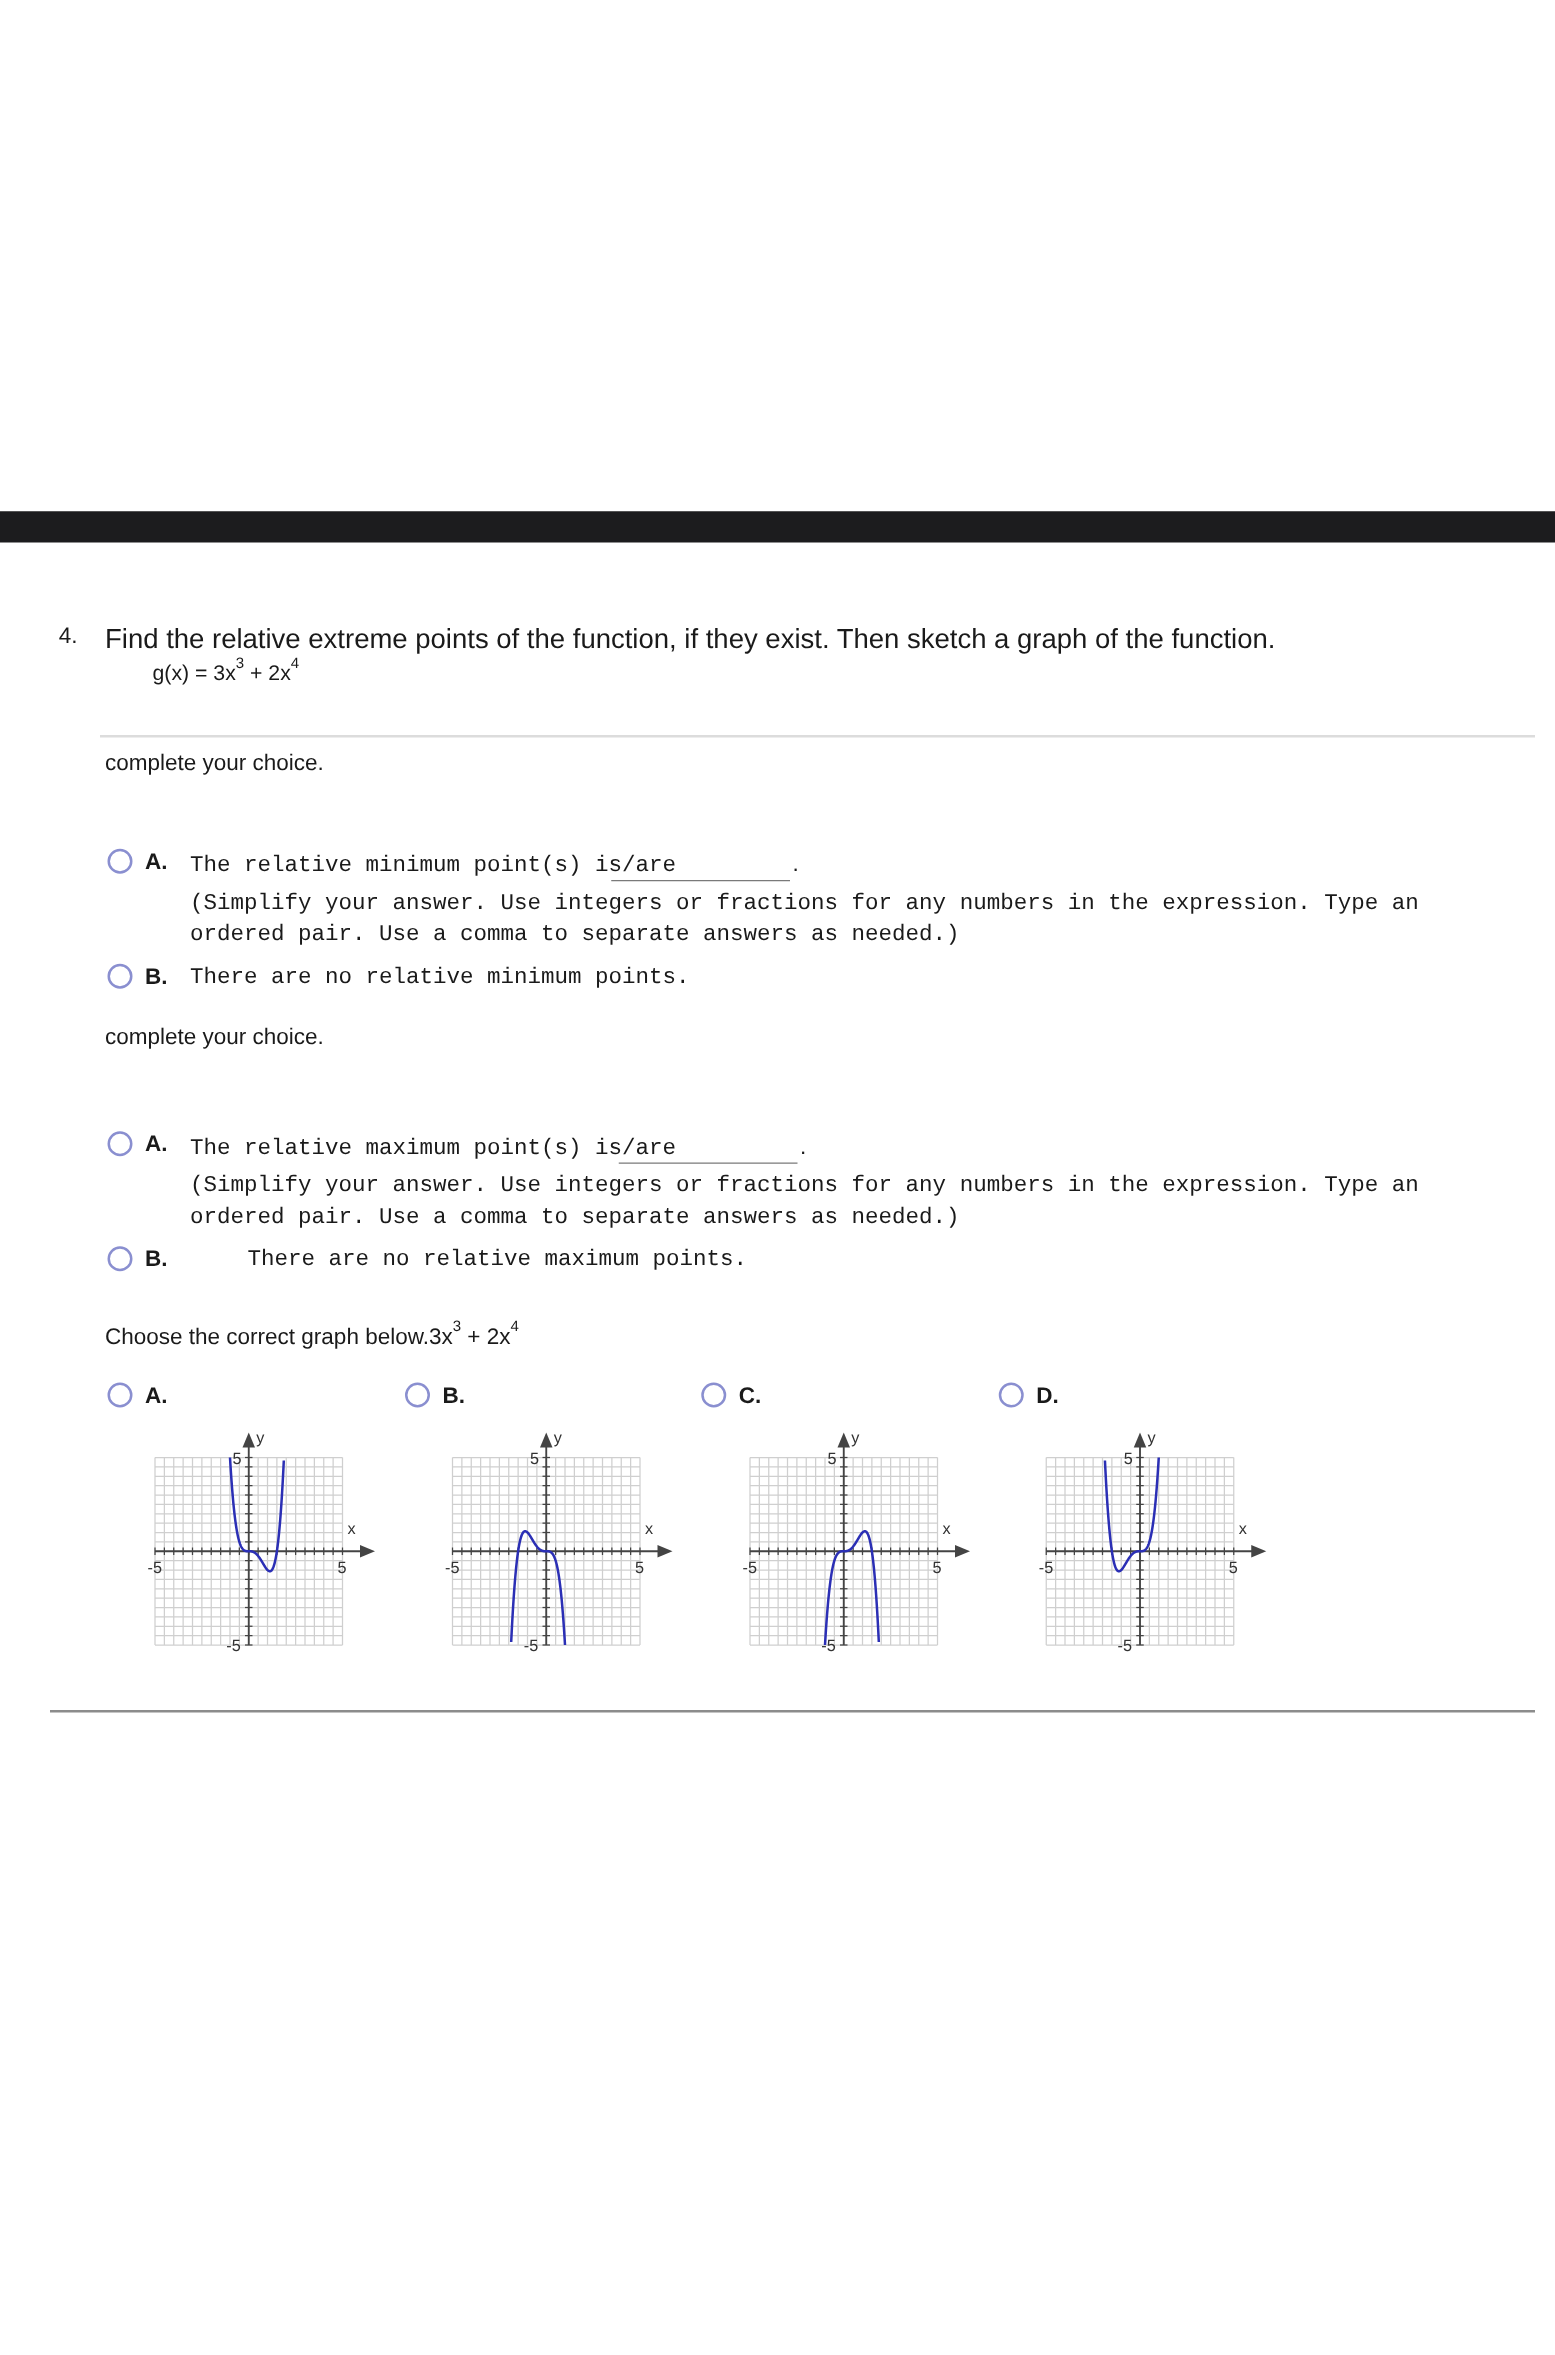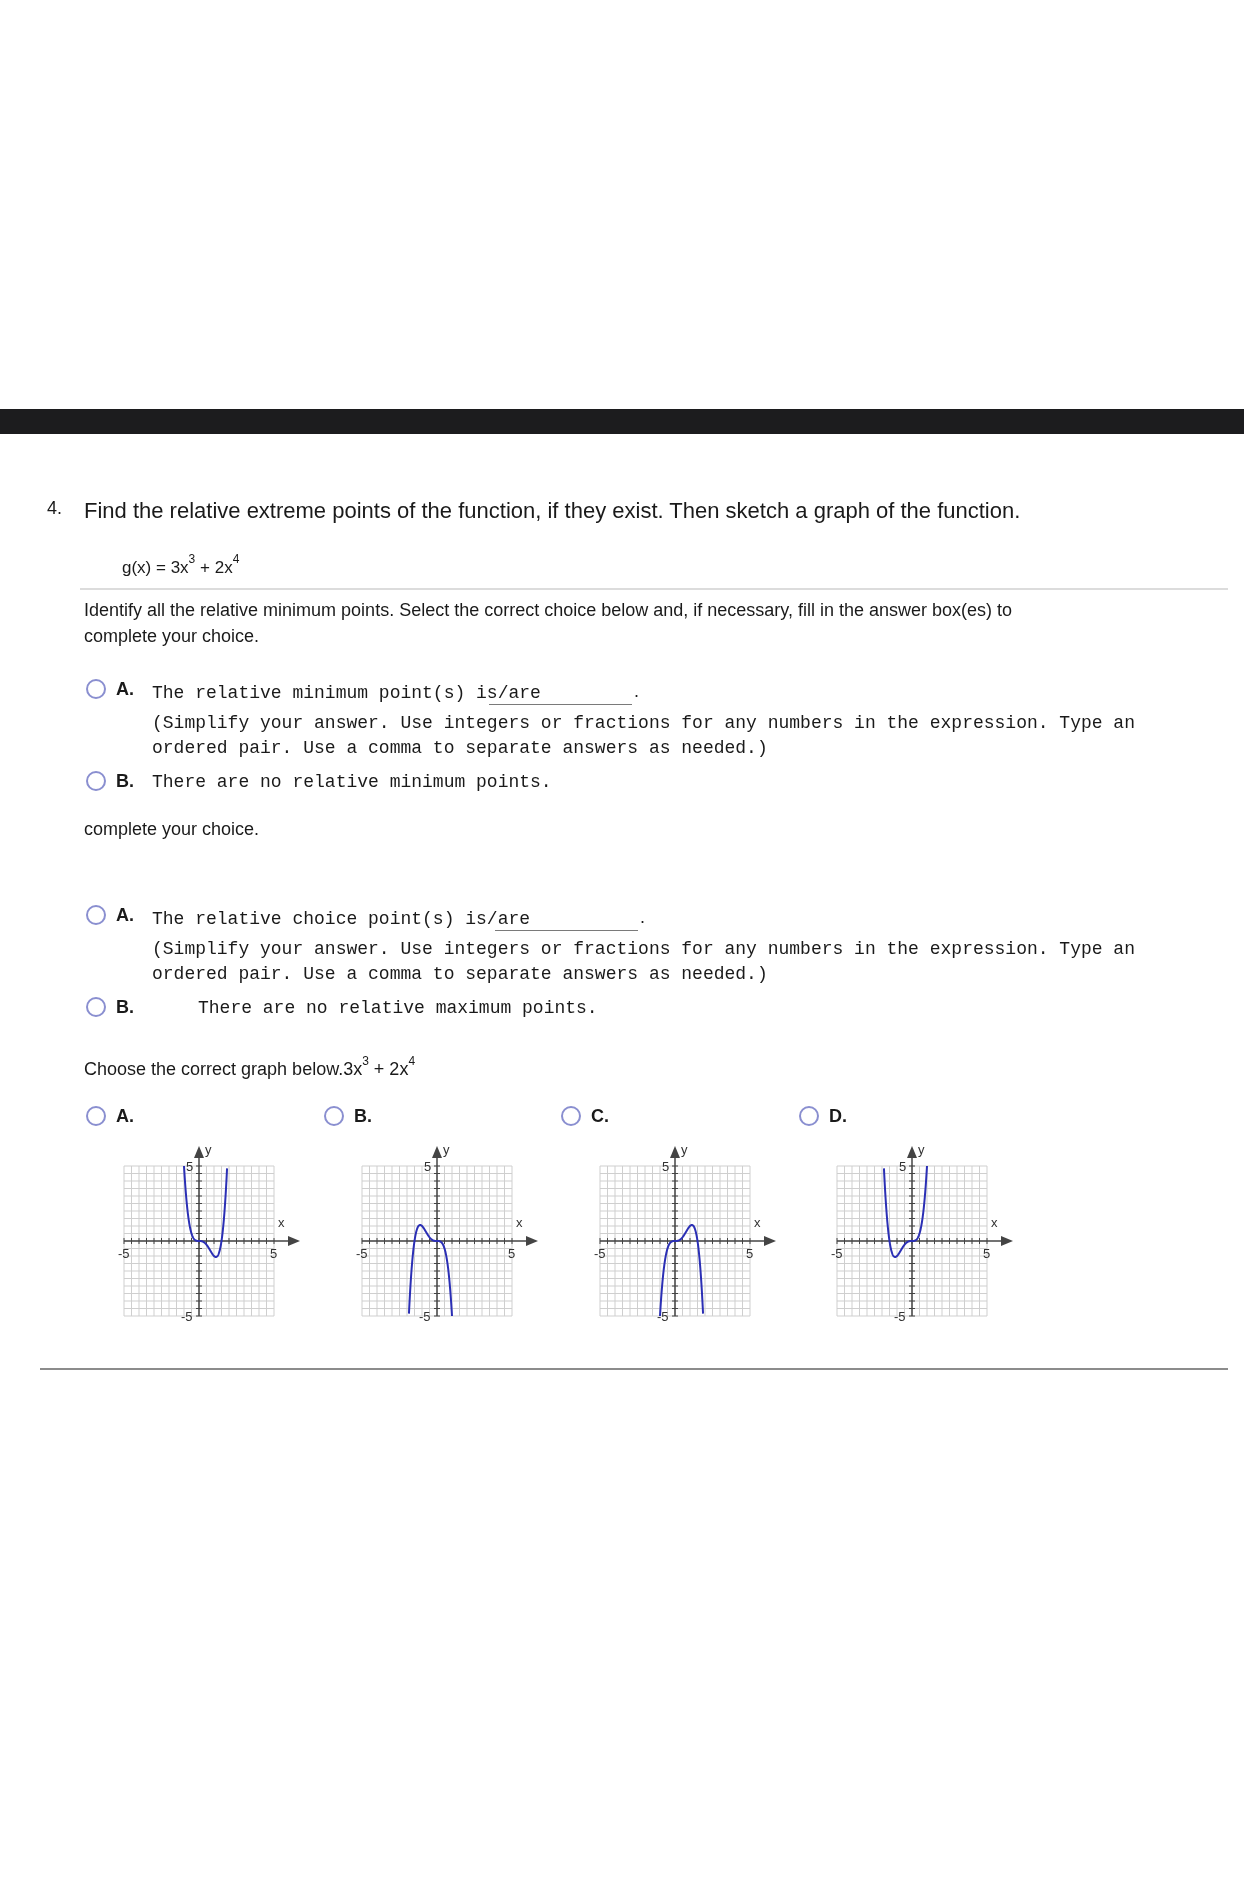--- a/index.html
+++ b/index.html
@@ -3,21 +3,21 @@
 <meta charset="utf-8">
 <style>
   * { box-sizing: border-box; margin: 0; padding: 0; }
   html, body { width: 1244px; height: 1884px; background: #ffffff; overflow: hidden; }
   body { position: relative; font-family: "Liberation Sans", sans-serif; color: #1a1a1a; }
 
   .topbar { position: absolute; left: 0; top: 409px; width: 1244px; height: 25px; background: #1c1c1e; }
 
   .qnum { position: absolute; left: 47px; top: 498px; font-size: 18px; }
   .qtext { position: absolute; left: 84px; top: 498px; font-size: 22px; }
-  .func { position: absolute; left: 122px; top: 555px; font-size: 17px; }
+  .func { position: absolute; left: 122px; top: 526px; font-size: 17px; }
   .func sup { font-size: 12px; position: relative; top: -3px; }
   .sep { position: absolute; left: 80px; top: 588px; width: 1148px; height: 2px; background: #dcdcdc; }
 
   .para { position: absolute; left: 84px; font-size: 18px; line-height: 26px; width: 1100px; }
   .radio { position: absolute; width: 20px; height: 20px; border: 2px solid #8a8fd0; border-radius: 50%; background: #fff; cursor: pointer; }
   .letter { position: absolute; font-weight: bold; font-size: 18px; }
   .ctext { position: absolute; font-size: 18px; line-height: 25px; white-space: nowrap; font-family: Liberation Mono, monospace; }
   .answer-line { position: absolute; height: 22px; border: none; border-bottom: 1.5px solid #7a7a7a; background: transparent; outline: none; font-size: 17px; font-family: "Liberation Sans", sans-serif; }
   .period { position: absolute; font-size: 18px; }
 
@@ -32,21 +32,20 @@
 <body>
 
 <div class="topbar"></div>
 
 <div class="qnum">4.</div>
 <div class="qtext">Find the relative extreme points of the function, if they exist. Then sketch a graph of the function.</div>
 <div class="func"><span>g(x) = 3x</span><sup>3</sup><span> + 2x</span><sup>4</sup></div>
 <div class="sep"></div>
 
 <div class="para" style="top:597px;">
-  <div>Identify all the relative minimum points. Select the correct choice below and, if necessary, fill in the answer box(es) to</div>
   <div>complete your choice.</div>
 </div>
 
 <div class="radio" style="left:86px; top:679px;"></div>
 <div class="letter" style="left:116px; top:679px;">A.</div>
 <div class="ctext" style="left:152px; top:681px;">The relative minimum point(s) is/are</div>
 <input class="answer-line" style="left: 489px; top: 683px; width: 143px;" value="">
 <div class="period" style="left:634px; top:681px;">.</div>
 <div class="ctext" style="left:152px; top:711px;">(Simplify your answer. Use integers or fractions for any numbers in the expression. Type an</div>
 <div class="ctext" style="left:152px; top:736px;">ordered pair. Use a comma to separate answers as needed.)</div>
@@ -54,21 +53,21 @@
 <div class="radio" style="left:86px; top:771px;"></div>
 <div class="letter" style="left:116px; top:771px;">B.</div>
 <div class="ctext" style="left:152px; top:770px;">There are no relative minimum points.</div>
 
 <div class="para" style="top:816px;">
   <div>complete your choice.</div>
 </div>
 
 <div class="radio" style="left:86px; top:905px;"></div>
 <div class="letter" style="left:116px; top:905px;">A.</div>
-<div class="ctext" style="left:152px; top:907px;">The relative choice point(s) is/are</div>
+<div class="ctext" style="left:152px; top:907px;">The relative maximum point(s) is/are</div>
 <input class="answer-line" style="left: 495px; top: 909px; width: 143px;" value="">
 <div class="period" style="left:640px; top:907px;">.</div>
 <div class="ctext" style="left:152px; top:937px;">(Simplify your answer. Use integers or fractions for any numbers in the expression. Type an</div>
 <div class="ctext" style="left:152px; top:962px;">ordered pair. Use a comma to separate answers as needed.)</div>
 
 <div class="radio" style="left:86px; top:997px;"></div>
 <div class="letter" style="left:116px; top:997px;">B.</div>
 <div class="ctext" style="left:152px; top:996px;margin-left:46px;">There are no relative maximum points.</div>
 
 <div class="para choose" style="top:1051px;"><span>Choose the correct graph below.3x</span><sup>3</sup><span> + 2x</span><sup>4</sup></div>

